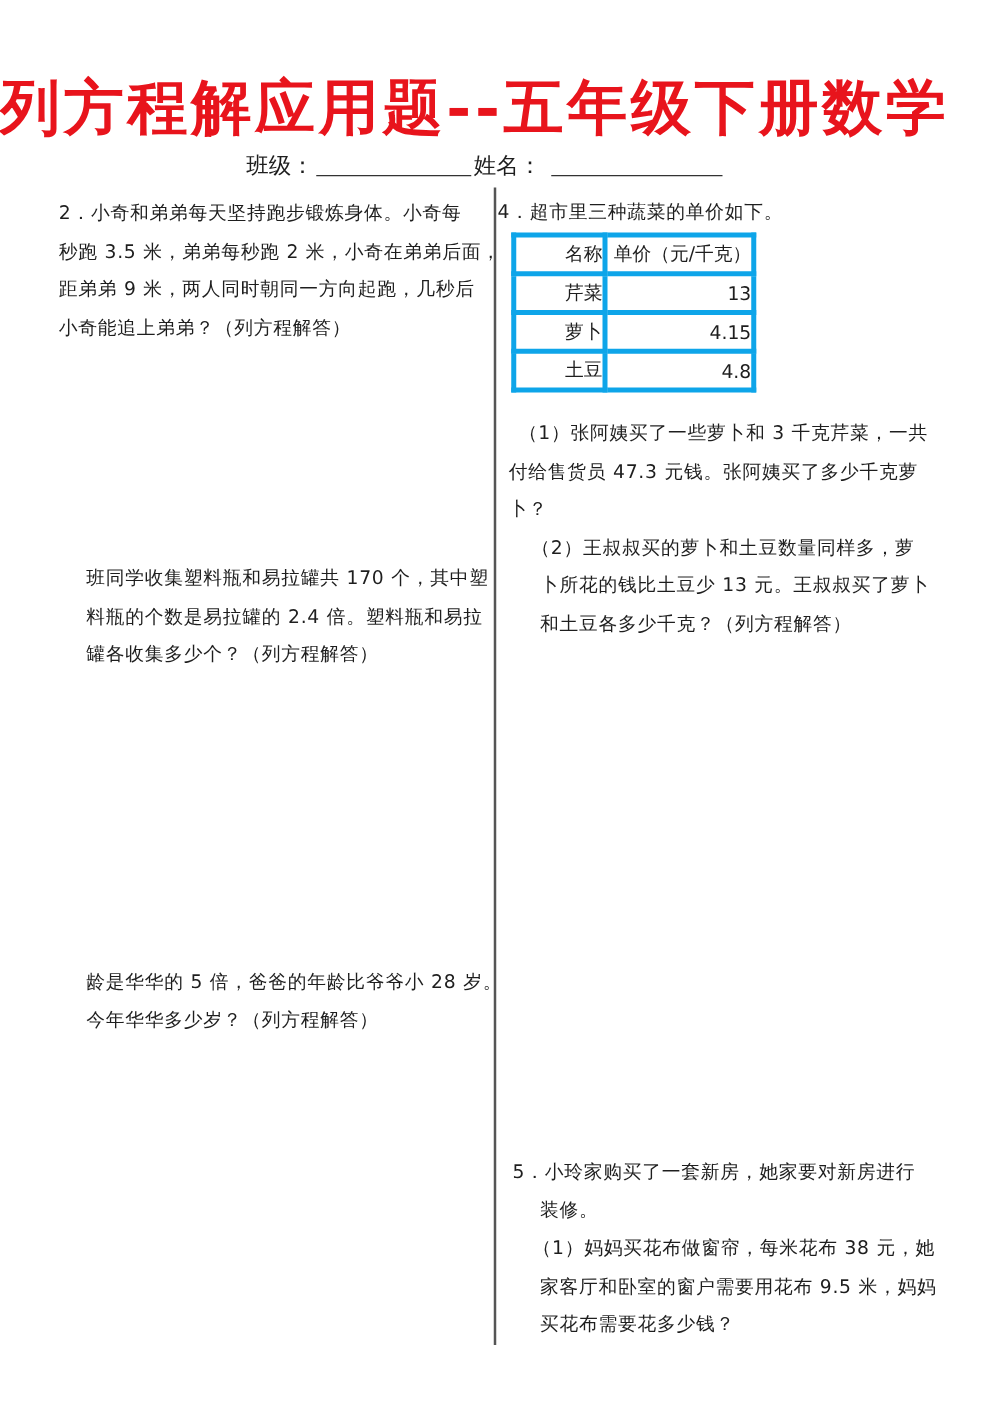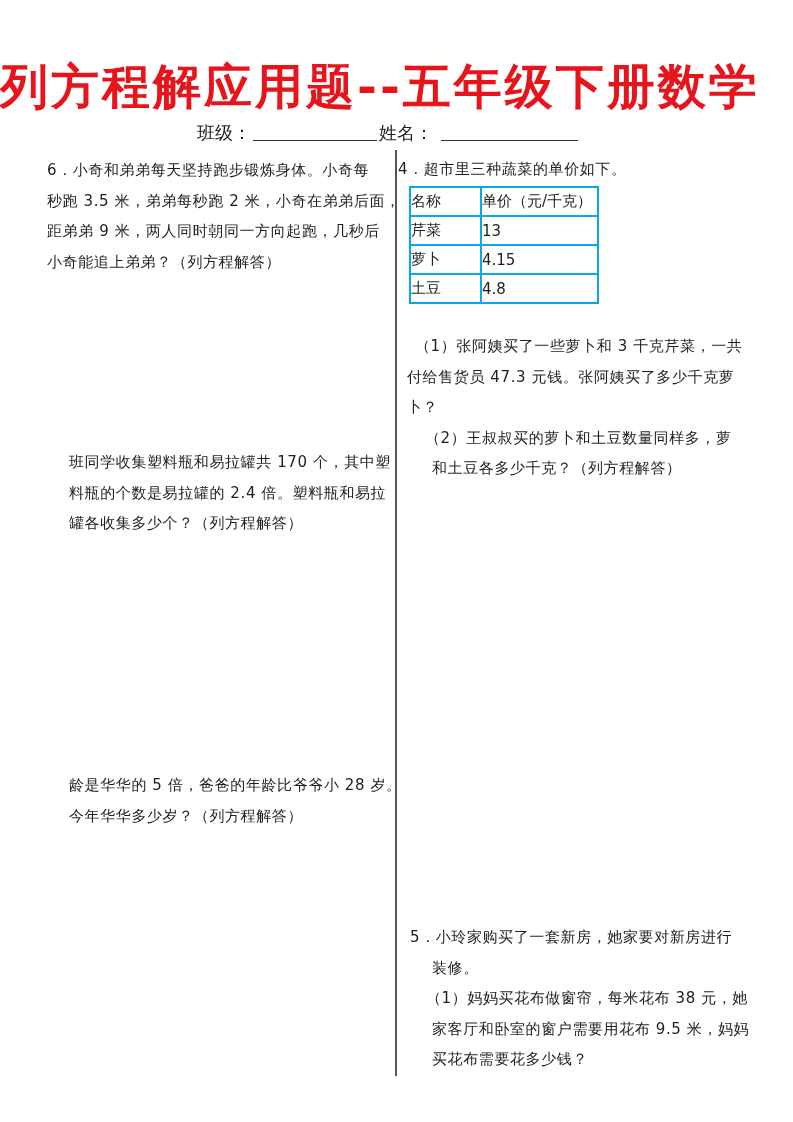--- a/index.html
+++ b/index.html
@@ -40,42 +40,42 @@
     .q2 { left: 47px; top: 447px; }
     .q3 { left: 47px; top: 770px; }
     .q4 { left: 398px; top: 154px; }
     .q4sub { left: 415px; top: 331px; }
     .q5 { left: 410px; top: 922px; }
     table.prices {
       position: absolute; left: 409px; top: 186px;
       border-collapse: collapse; font-size: 15px;
     }
     table.prices td {
-      border: 2px solid #0ea5e9; height: 27px; padding: 0;
-      text-align: left; white-space: nowrap;
+      border: 4px solid #0ea5e9; height: 27px; padding: 0;
+      text-align: right; white-space: nowrap;
     }
     table.prices td.c1 { width: 69px; }
     table.prices td.c2 { width: 115px; }
   </style>
 </head>
 <body>
 
 <div class="title">列方程解应用题--五年级下册数学</div>
 
 <div class="info-row">
   <span>班级：</span>
   <span class="blank cls"></span>
   <span>姓名：</span>
   <span class="blank nm"></span>
 </div>
 
 <div class="divider"></div>
 
 <div class="q q1">
-  <span class="line">6．小奇和弟弟每天坚持跑步锻炼身体。小奇每</span>
+  <span class="line">2．小奇和弟弟每天坚持跑步锻炼身体。小奇每</span>
   <span class="line">秒跑 3.5 米，弟弟每秒跑 2 米，小奇在弟弟后面，</span>
   <span class="line">距弟弟 9 米，两人同时朝同一方向起跑，几秒后</span>
   <span class="line">小奇能追上弟弟？（列方程解答）</span>
 </div>
 
 <div class="q q2">
   <span class="line indent">班同学收集塑料瓶和易拉罐共 170 个，其中塑</span>
   <span class="line indent">料瓶的个数是易拉罐的 2.4 倍。塑料瓶和易拉</span>
   <span class="line indent">罐各收集多少个？（列方程解答）</span>
 </div>
@@ -108,20 +108,21 @@
     <td class="c2">4.8</td>
   </tr>
 </tbody>
   </table>
 
 <div class="q q4sub">
   <span class="line">（1）张阿姨买了一些萝卜和 3 千克芹菜，一共</span>
   <span class="line" style="margin-left:-8px">付给售货员 47.3 元钱。张阿姨买了多少千克萝</span>
   <span class="line" style="margin-left:-8px">卜？</span>
   <span class="line" style="padding-left:10px">（2）王叔叔买的萝卜和土豆数量同样多，萝</span>
+  <span class="line" style="padding-left:17px">卜所花的钱比土豆少 13 元。王叔叔买了萝卜</span>
   <span class="line" style="padding-left:17px">和土豆各多少千克？（列方程解答）</span>
 </div>
 
 <div class="q q5">
   <span class="line">5．小玲家购买了一套新房，她家要对新房进行</span>
   <span class="line indent">装修。</span>
   <span class="line" style="padding-left:16px">（1）妈妈买花布做窗帘，每米花布 38 元，她</span>
   <span class="line indent">家客厅和卧室的窗户需要用花布 9.5 米，妈妈</span>
   <span class="line indent">买花布需要花多少钱？</span>
 </div>

